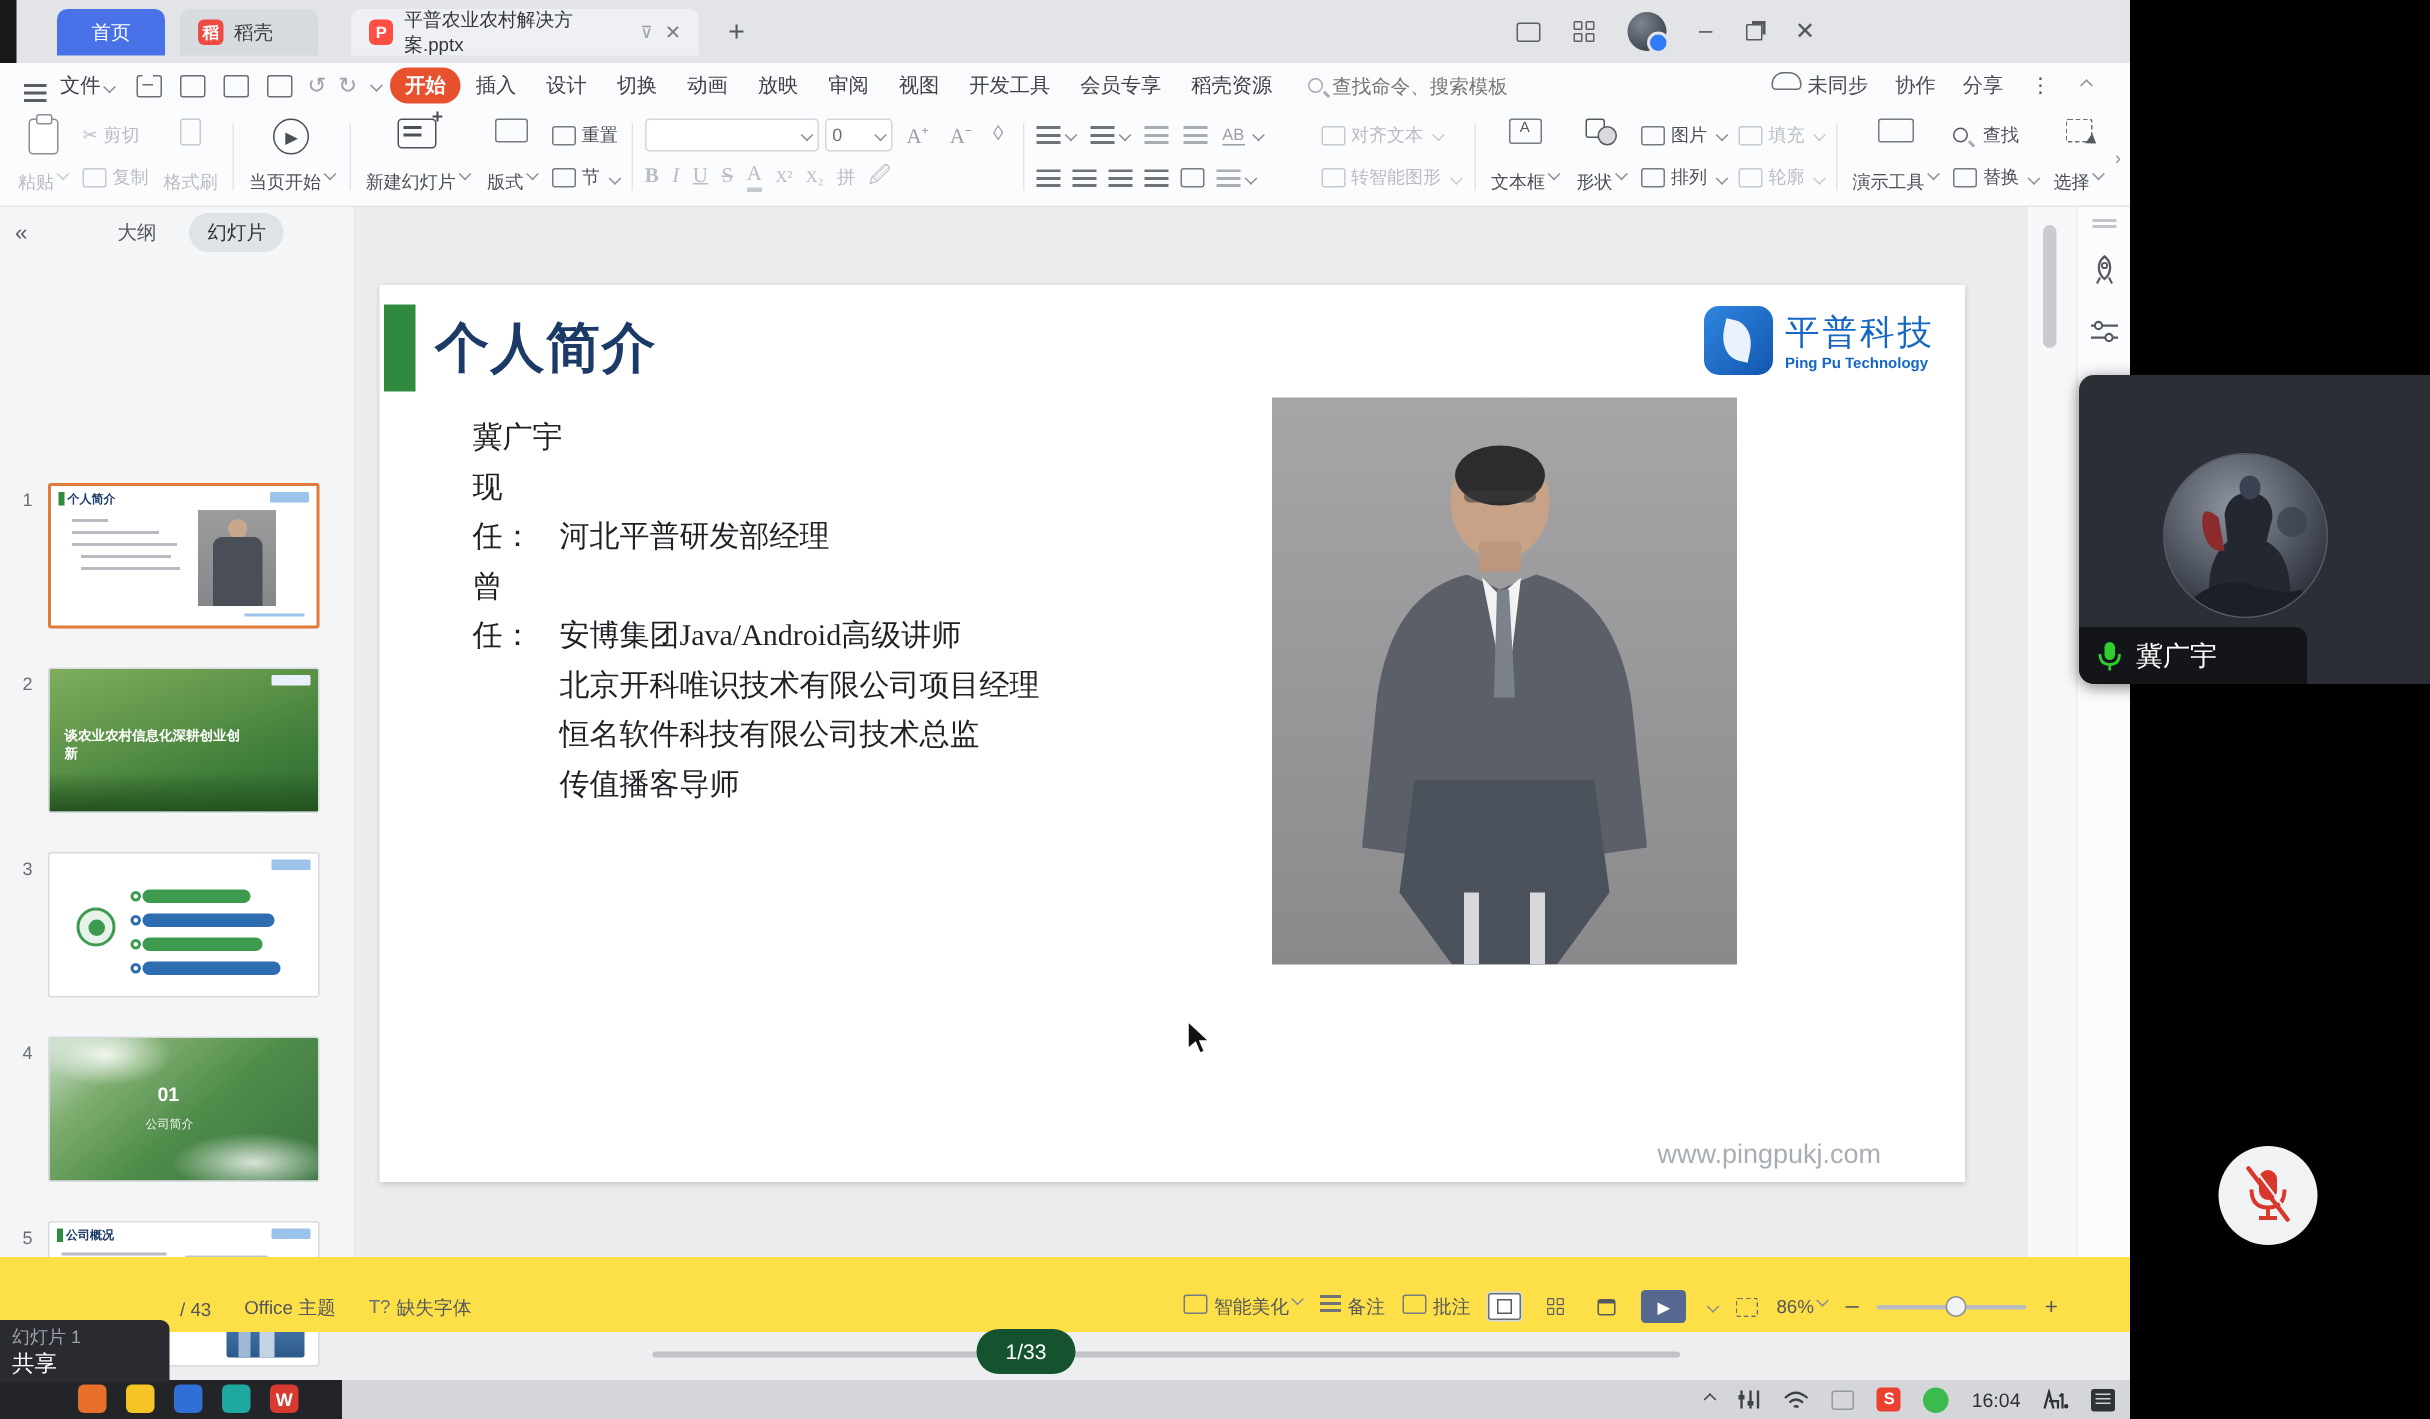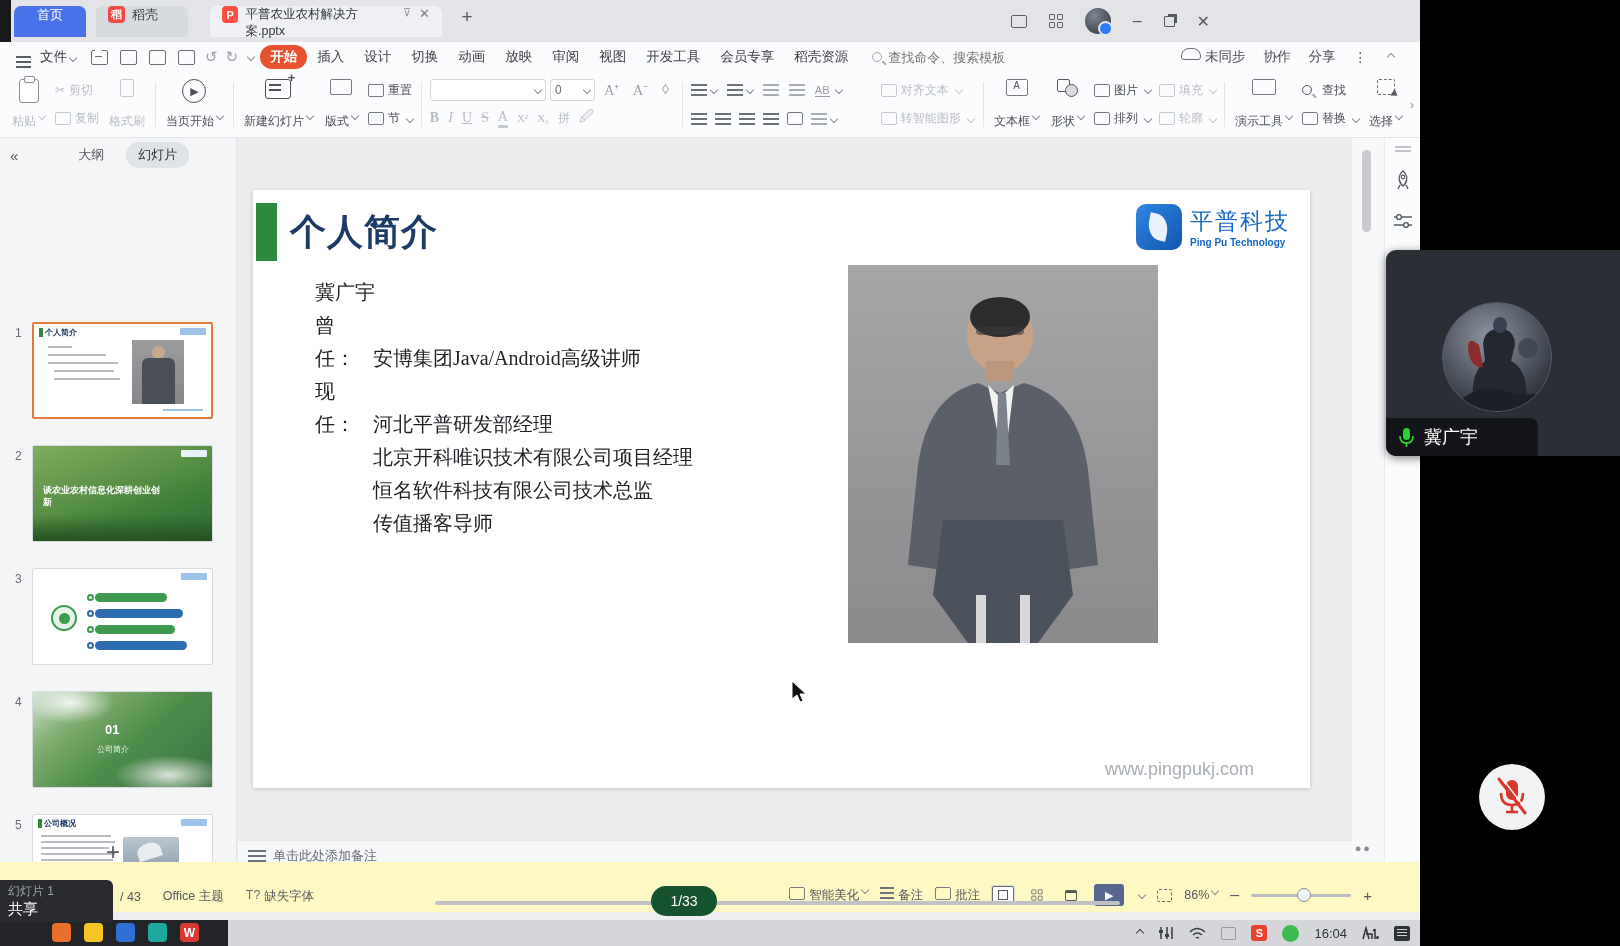--- a/index.html
+++ b/index.html
@@ -11,21 +11,21 @@
   .chev { width:6px; height:6px; border-right:1.4px solid #8a8d92; border-bottom:1.4px solid #8a8d92; transform:rotate(45deg); display:inline-block; margin-left:3px; }
   .chev.up { transform:rotate(-135deg); }
   .hamb { width:15px; height:2px; background:#5a5d62; box-shadow:0 5px 0 #5a5d62, 0 10px 0 #5a5d62; display:inline-block; }
   .vdiv { width:1px; background:#e4e5e8; margin:6px 4px; align-self:stretch; }
   .disabled { color:#b9bcc1 !important; }
   .disabled .sq, .disabled .chev { border-color:#c6c9cd !important; }
 
   
   .tabbar { position:absolute; left:0; top:0; width:1420px; height:42px; background:#e2e4e8; }
   .edge-dark { position:absolute; left:0; top:0; width:11px; height:42px; background:#17181a; }
-  .tab { position:absolute; top:6px; height:31px; border-radius:7px 7px 0 0; display:flex; align-items:flex-start; padding:0 12px; font-size:13px; cursor:default; }
+  .tab { position:absolute; top:6px; height:31px; border-radius:7px 7px 0 0; display:flex; align-items:center; padding:0 12px; font-size:13px; cursor:default;margin-left:24px; }
   .tab.home { left:14px; width:72px; background:#4a72e8; color:#fff; justify-content:center; }
   .tab.docer { left:96px; width:92px; background:#d7dade; color:#3a3d42; }
   .tab.doc { left:210px; width:232px; background:#eef0f3; color:#33363b; }
   .mini-logo { width:17px; height:17px; border-radius:4px; margin-right:7px; color:#fff; font-size:11px; font-weight:bold; display:flex; align-items:center; justify-content:center; }
   .titlebar-btns { position:absolute; right:210px; top:0; height:42px; display:flex; align-items:center; gap:22px; }
   .win-ic { width:16px; height:13px; border:1.5px solid #5b5e63; border-radius:2px; position:relative; }
   .grid-ic { width:14px; height:14px; display:grid; grid-template-columns:6px 6px; grid-template-rows:6px 6px; gap:2px; }
   .grid-ic span { border:1.5px solid #5b5e63; border-radius:1px; }
   .avatar-s { width:26px; height:26px; border-radius:50%; background:radial-gradient(circle at 35% 30%,#7d8591,#2c313b); position:relative; }
   .avatar-s::after { content:""; position:absolute; right:-2px; bottom:-2px; width:11px; height:11px; border-radius:50%; background:#2f7bf6; border:2px solid #e2e4e8; }
@@ -97,21 +97,21 @@
   .vscroll-strip { position:absolute; left:1352px; top:0; width:32px; height:730px; background:#f7f8f9; }
   .vthumb { position:absolute; left:10px; top:12px; width:9px; height:82px; border-radius:5px; background:#c9cbcf; }
   .side-tools { position:absolute; left:1384px; top:0; width:36px; height:730px; background:#fbfcfd; border-left:1px solid #ececef; display:flex; flex-direction:column; align-items:center; padding-top:8px; gap:22px; color:#55585d; }
   .handle { width:16px; height:2px; background:#c3c5c9; box-shadow:0 4px 0 #c3c5c9; }
   .dots3 { position:absolute; left:1346px; top:704px; letter-spacing:2px; color:#8a8d92; font-size:11px; }
 
   
   .notesbar { position:absolute; left:238px; top:840px; width:1114px; height:30px; background:#f6f7f9; border-top:1px solid #e6e7ea; display:flex; align-items:center; padding-left:10px; font-size:13px; color:#6a6d72; gap:7px; }
 
   
-  .statusbar { position:absolute; left:0; top:862px; width:1420px; height:50px; background:#fef9c3; font-size:12.5px; color:#55585d; }
+  .statusbar { position:absolute; left:0; top:838px; width:1420px; height:50px; background:#fde047; font-size:12.5px; color:#55585d; }
   .status-left { position:absolute; left:120px; bottom:7px; display:flex; align-items:center; gap:22px; }
   .status-right { position:absolute; right:48px; bottom:6px; display:flex; align-items:center; gap:12px; }
   .viewbox { width:22px; height:18px; border:1.3px solid #8a8d92; border-radius:2px; display:flex; align-items:center; justify-content:center; }
   .viewbox.active { background:#fff; border-color:#6a6d72; box-shadow:0 0 0 1px #d7d9dc; }
   .playbtn { width:30px; height:22px; background:#56688f; border-radius:3px; color:#fff; display:flex; align-items:center; justify-content:center; font-size:11px; }
   .slider-track { width:100px; height:3px; background:#b9bcc1; border-radius:2px; position:relative; }
   .slider-knob { position:absolute; left:46px; top:-6px; width:14px; height:14px; background:#f2f3f5; border:1.5px solid #8a8d92; border-radius:50%; }
   .share-ind { position:absolute; left:0; top:880px; width:113px; height:42px; background:#2a2b30; border-radius:0 6px 0 0; z-index:30; color:#fff; padding:3px 8px; display:flex; flex-direction:column; justify-content:space-between; }
   .share-ind .dim { color:#9ba0a8; font-size:12px; }
   .share-ind .big-lbl { font-size:15px; }
@@ -496,22 +496,22 @@
       <span class="addslide">+</span>
     </div>
 
     <div class="canvas">
       <div class="slide">
         <span class="greenbar"></span>
         <span class="slide-title">个人简介</span>
 
         <div class="resume">
           <div>冀广宇</div>
+          <div><span class="lbl">现任：</span><span>河北平普研发部经理</span></div>
           <div><span class="lbl">曾任：</span><span>安博集团Java/Android高级讲师</span></div>
-          <div><span class="lbl">现任：</span><span>河北平普研发部经理</span></div>
           <div class="ind">北京开科唯识技术有限公司项目经理</div>
           <div class="ind">恒名软件科技有限公司技术总监</div>
           <div class="ind">传值播客导师</div>
         </div>
 
         <div class="photo">
           <svg width="310" height="378" viewBox="0 0 310 378">
             <rect x="0" y="0" width="310" height="378" fill="none"></rect>
             <ellipse cx="152" cy="70" rx="33" ry="38" fill="#c8a287"></ellipse>
             <rect x="138" y="96" width="28" height="20" fill="#bd977d"></rect>

